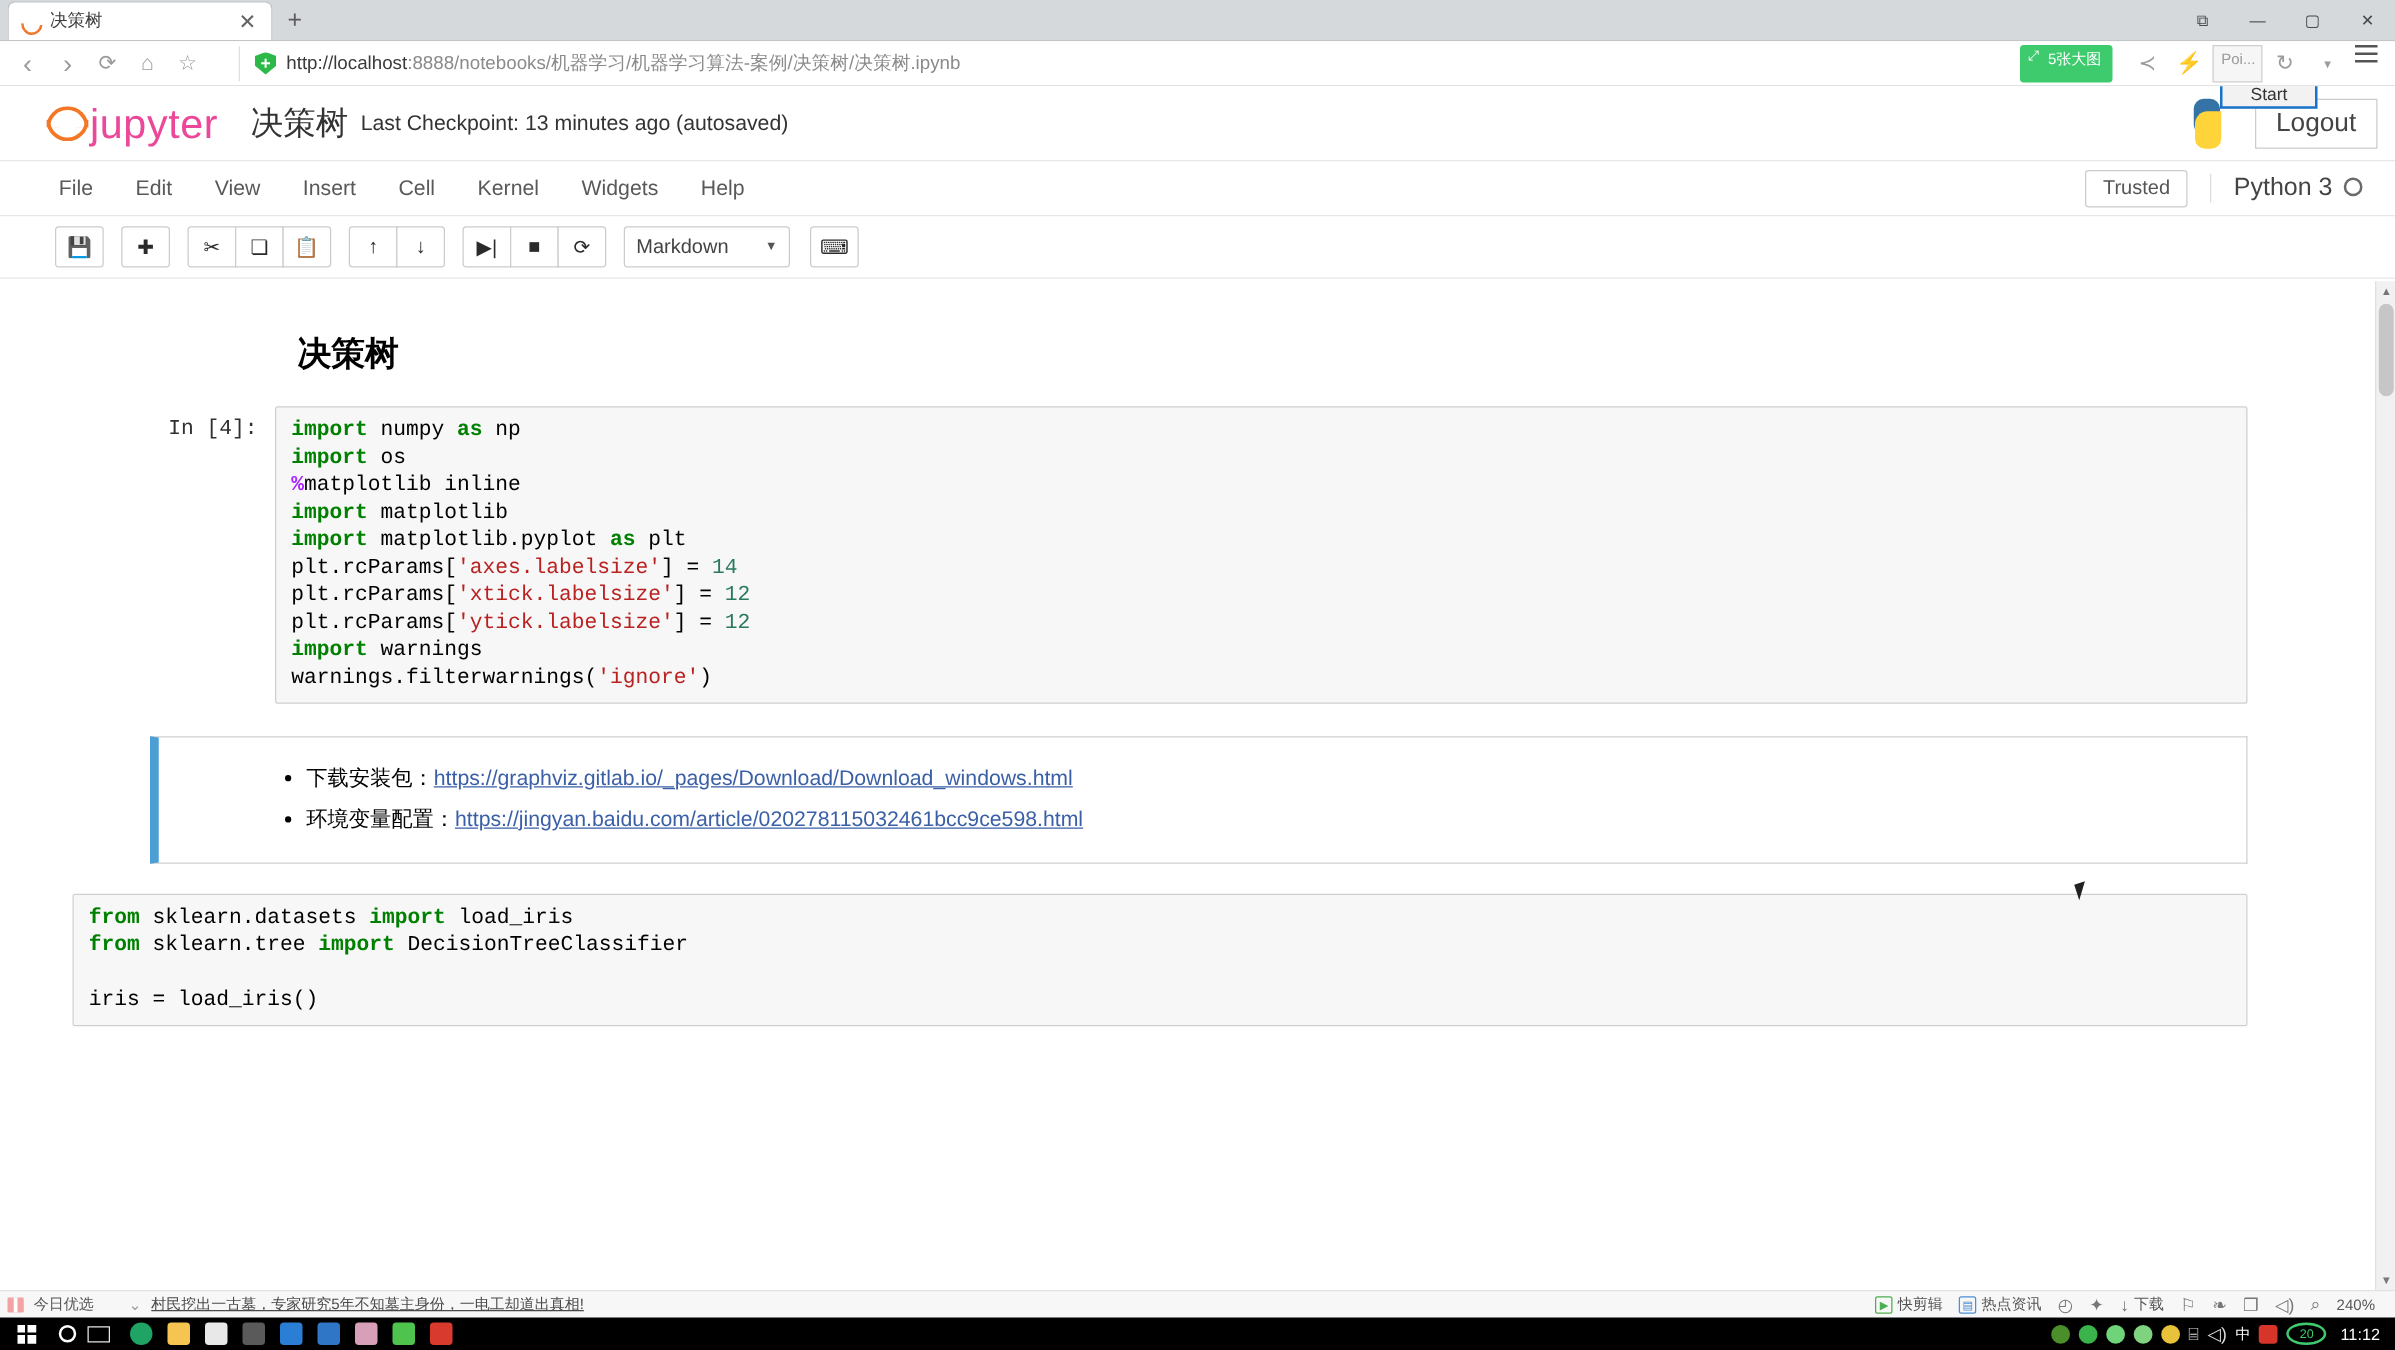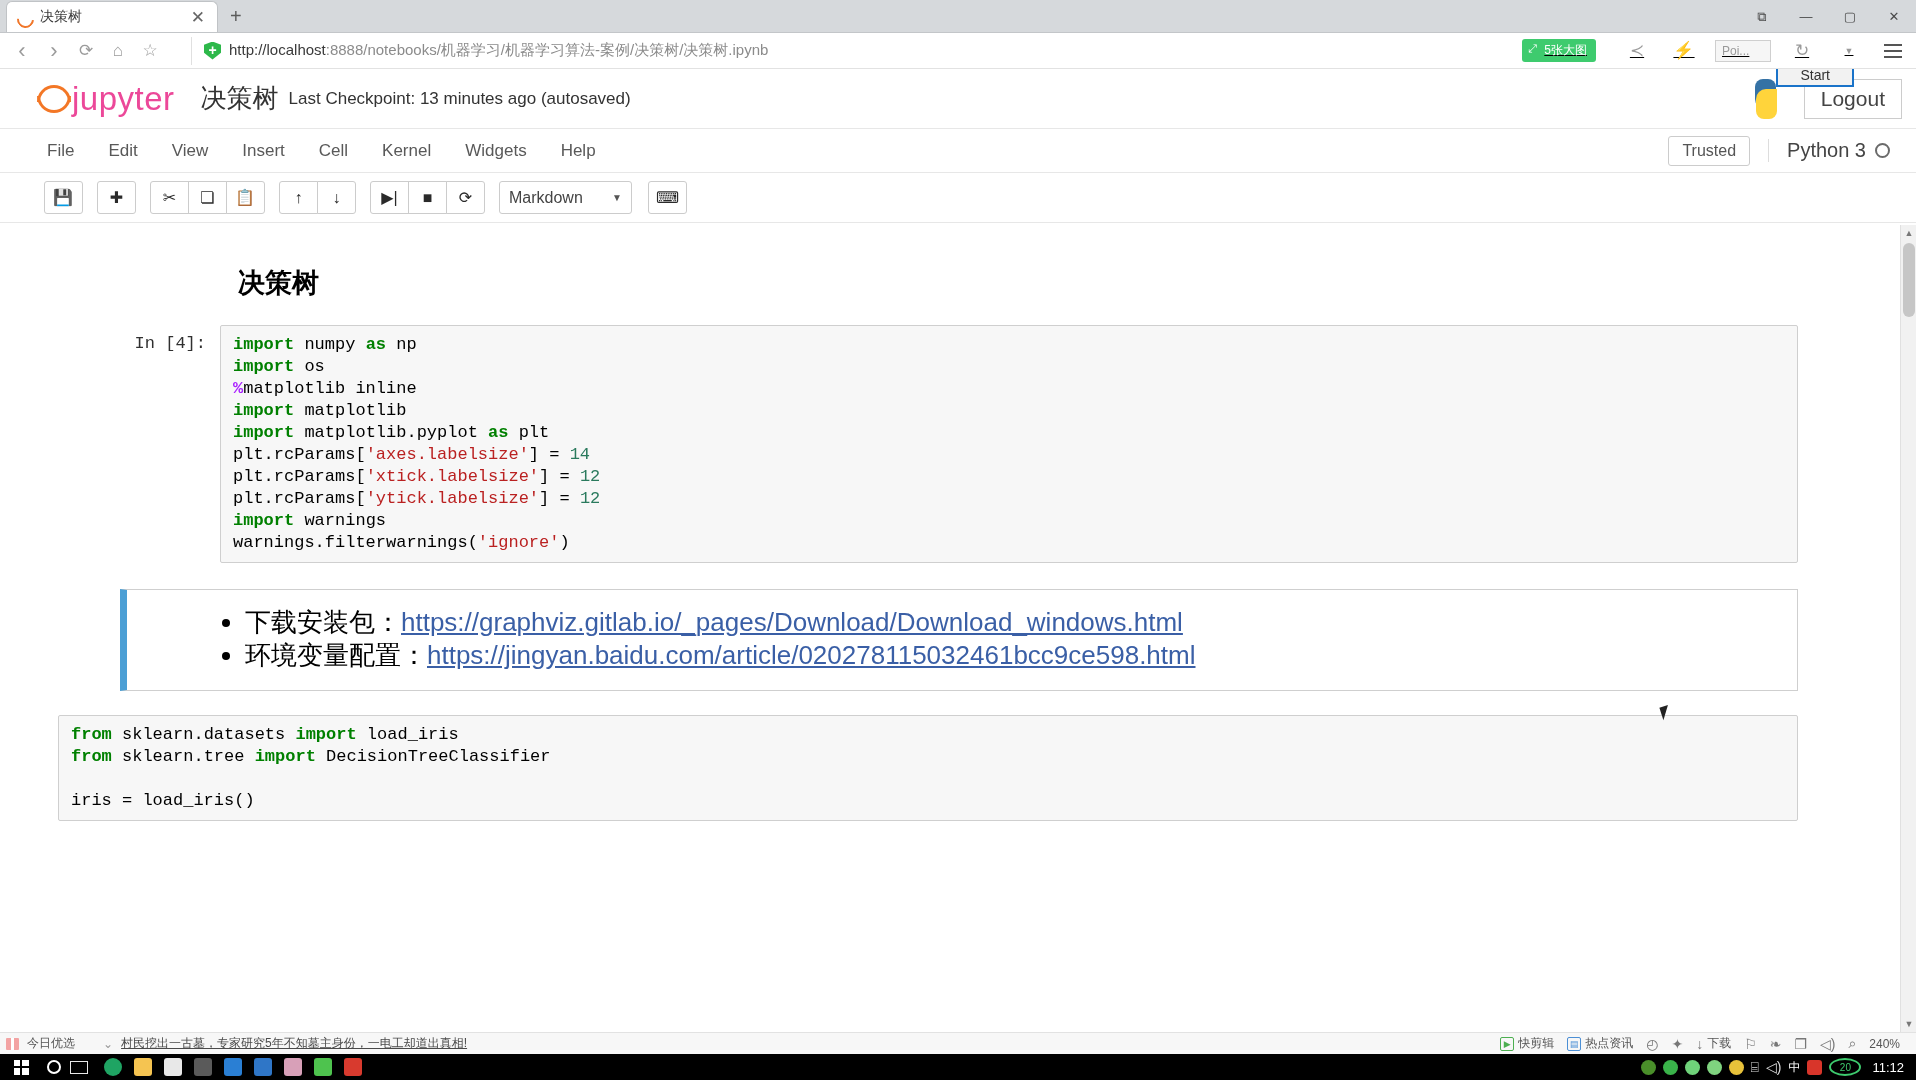--- a/index.html
+++ b/index.html
@@ -90,25 +90,25 @@
   }
   .url .dim { color: #8b8b8b; }
   .badge-img {
     background: #3ecb6e; color: #fff; font-size: 12px;
     padding: 3px 9px 3px 22px; border-radius: 3px;
     position: relative; white-space: nowrap; margin-right: 10px; cursor: pointer;
   }
   .badge-img::before {
     content: "⤢"; position: absolute; left: 6px; top: 3px; font-size: 11px;
   }
-  .nav-right { display: flex; align-items: center; gap: 15px; padding-right: 4px; text-decoration: underline; }
+  .nav-right { display: flex; gap: 2px; padding-right: 4px; }
   .poi-box {
     border: 1px solid #cfcfcf; background: #f6f6f6;
     font-size: 12px; color: #9a9a9a; padding: 3px 6px;
-    width: 56px; overflow: hidden; white-space: nowrap;
+    width: 40px; overflow: hidden; white-space: nowrap;
   }
   .hamburger {
     width: 26px; display: flex; flex-direction: column;
     gap: 4px; cursor: pointer; padding: 0 4px;
   }
   .hamburger span { display: block; height: 2px; background: #555; }
 
   
   .jp-page { position: absolute; top: 69px; left: 0; right: 0; bottom: 48px; background: #fff; overflow: hidden; }
 
@@ -224,21 +224,21 @@
   .n { color: #2a7a5d; }
   .m { color: #AA22FF; font-weight: bold; }
 
   .alert {
     margin: 26px 60px 0 62px; border: 1px solid #cfcfcf;
     border-left: 7px solid #4b9fd5; background: #fff;
     padding: 16px 20px 18px 20px; min-height: 94px;
   }
   .alert ul { margin: 0 0 0 98px; }
   .alert li {
-    font-size: 26px; color: #000; line-height: 33px;
+    font-size: 17px; color: #000; line-height: 33px;
     list-style: disc; font-family: "Liberation Sans", sans-serif;
   }
   .alert a { color: #3a5fa6; text-decoration: underline; }
 
   
   .scrollbar {
     position: absolute; right: 0; top: 156px; bottom: 0; width: 16px;
     background: #f1f1f1; border-left: 1px solid #e0e0e0;
   }
   .scrollbar .thumb {

